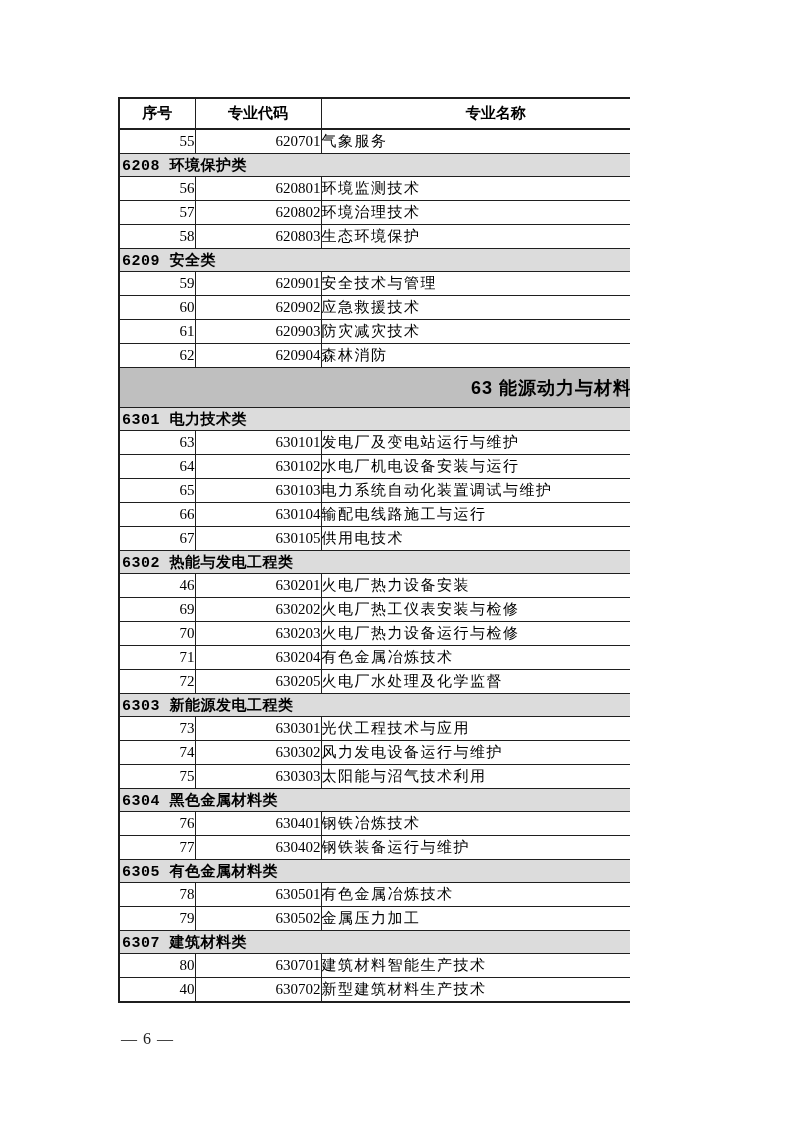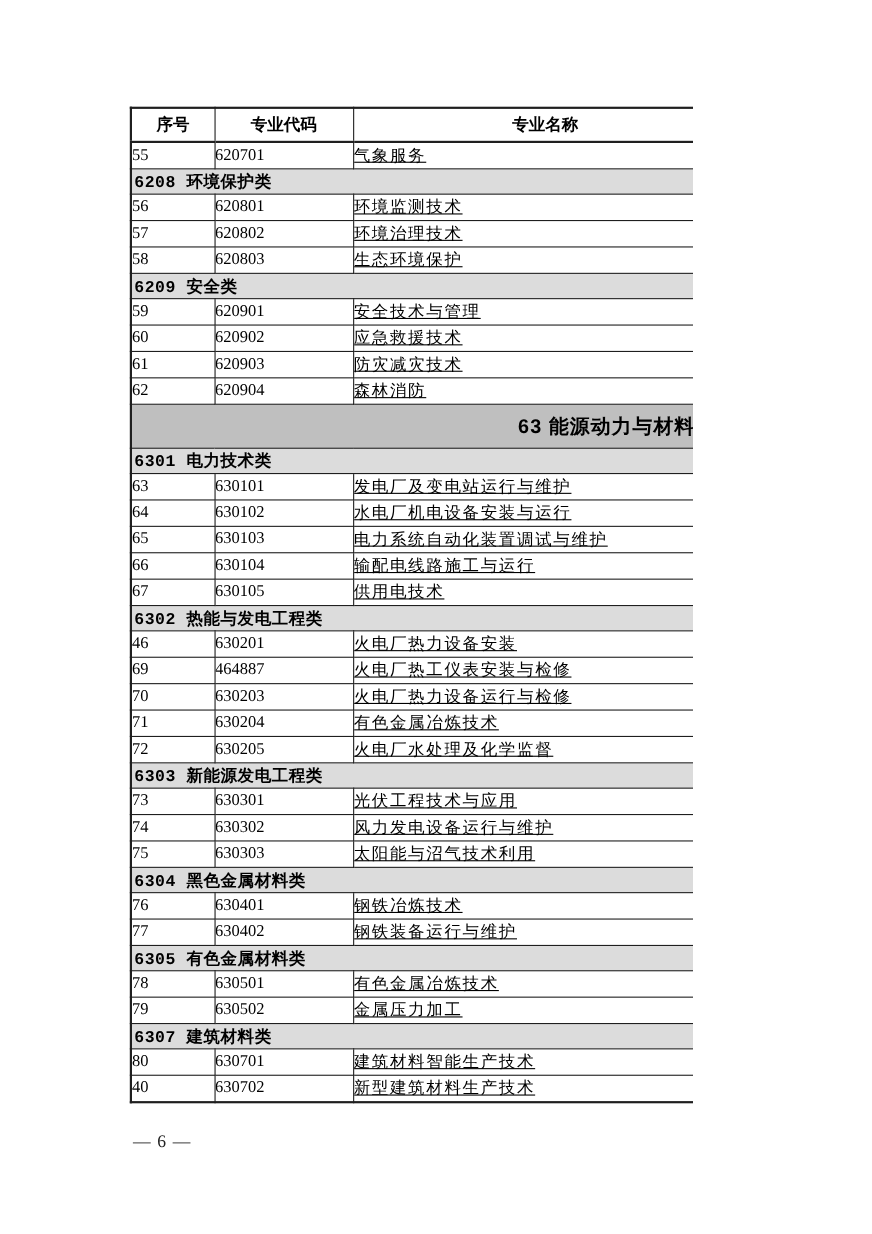--- a/index.html
+++ b/index.html
@@ -34,27 +34,26 @@
   .doc-table thead th {
     height: 29px;
     font-family: "Liberation Sans", "DejaVu Sans", sans-serif;
     font-weight: bold;
     font-size: 15px;
     text-align: center;
     background: #ffffff;
     border-bottom: 2px solid var(--border-color, #1f1f1f);
   }
   .data-row td { height: 23px; font-size: 15px; }
-  .cell-index, .cell-code { text-align: left; }
+  .cell-index, .cell-code { text-align: right; }
   .cell-name {
     text-align: left;
     padding-left: 4px;
     font-size: 14px;
     letter-spacing: 1.5px;
-    text-decoration: underline;
   }
   .section-row td {
     height: 22px;
     background: var(--section-bg, #dcdcdc);
     font-weight: bold;
     font-size: 15px;
     text-align: left;
     padding-left: 2px;
     letter-spacing: 0.5px;
     font-family: Liberation Mono, monospace;
@@ -177,21 +176,21 @@
         <tr class="section-row">
           <td colspan="3">6302 热能与发电工程类</td>
         </tr>
         <tr class="data-row">
           <td class="cell-index">46</td>
           <td class="cell-code">630201</td>
           <td class="cell-name">火电厂热力设备安装</td>
         </tr>
         <tr class="data-row">
           <td class="cell-index">69</td>
-          <td class="cell-code">464887</td>
+          <td class="cell-code">630202</td>
           <td class="cell-name">火电厂热工仪表安装与检修</td>
         </tr>
         <tr class="data-row">
           <td class="cell-index">70</td>
           <td class="cell-code">630203</td>
           <td class="cell-name">火电厂热力设备运行与检修</td>
         </tr>
         <tr class="data-row">
           <td class="cell-index">71</td>
           <td class="cell-code">630204</td>

